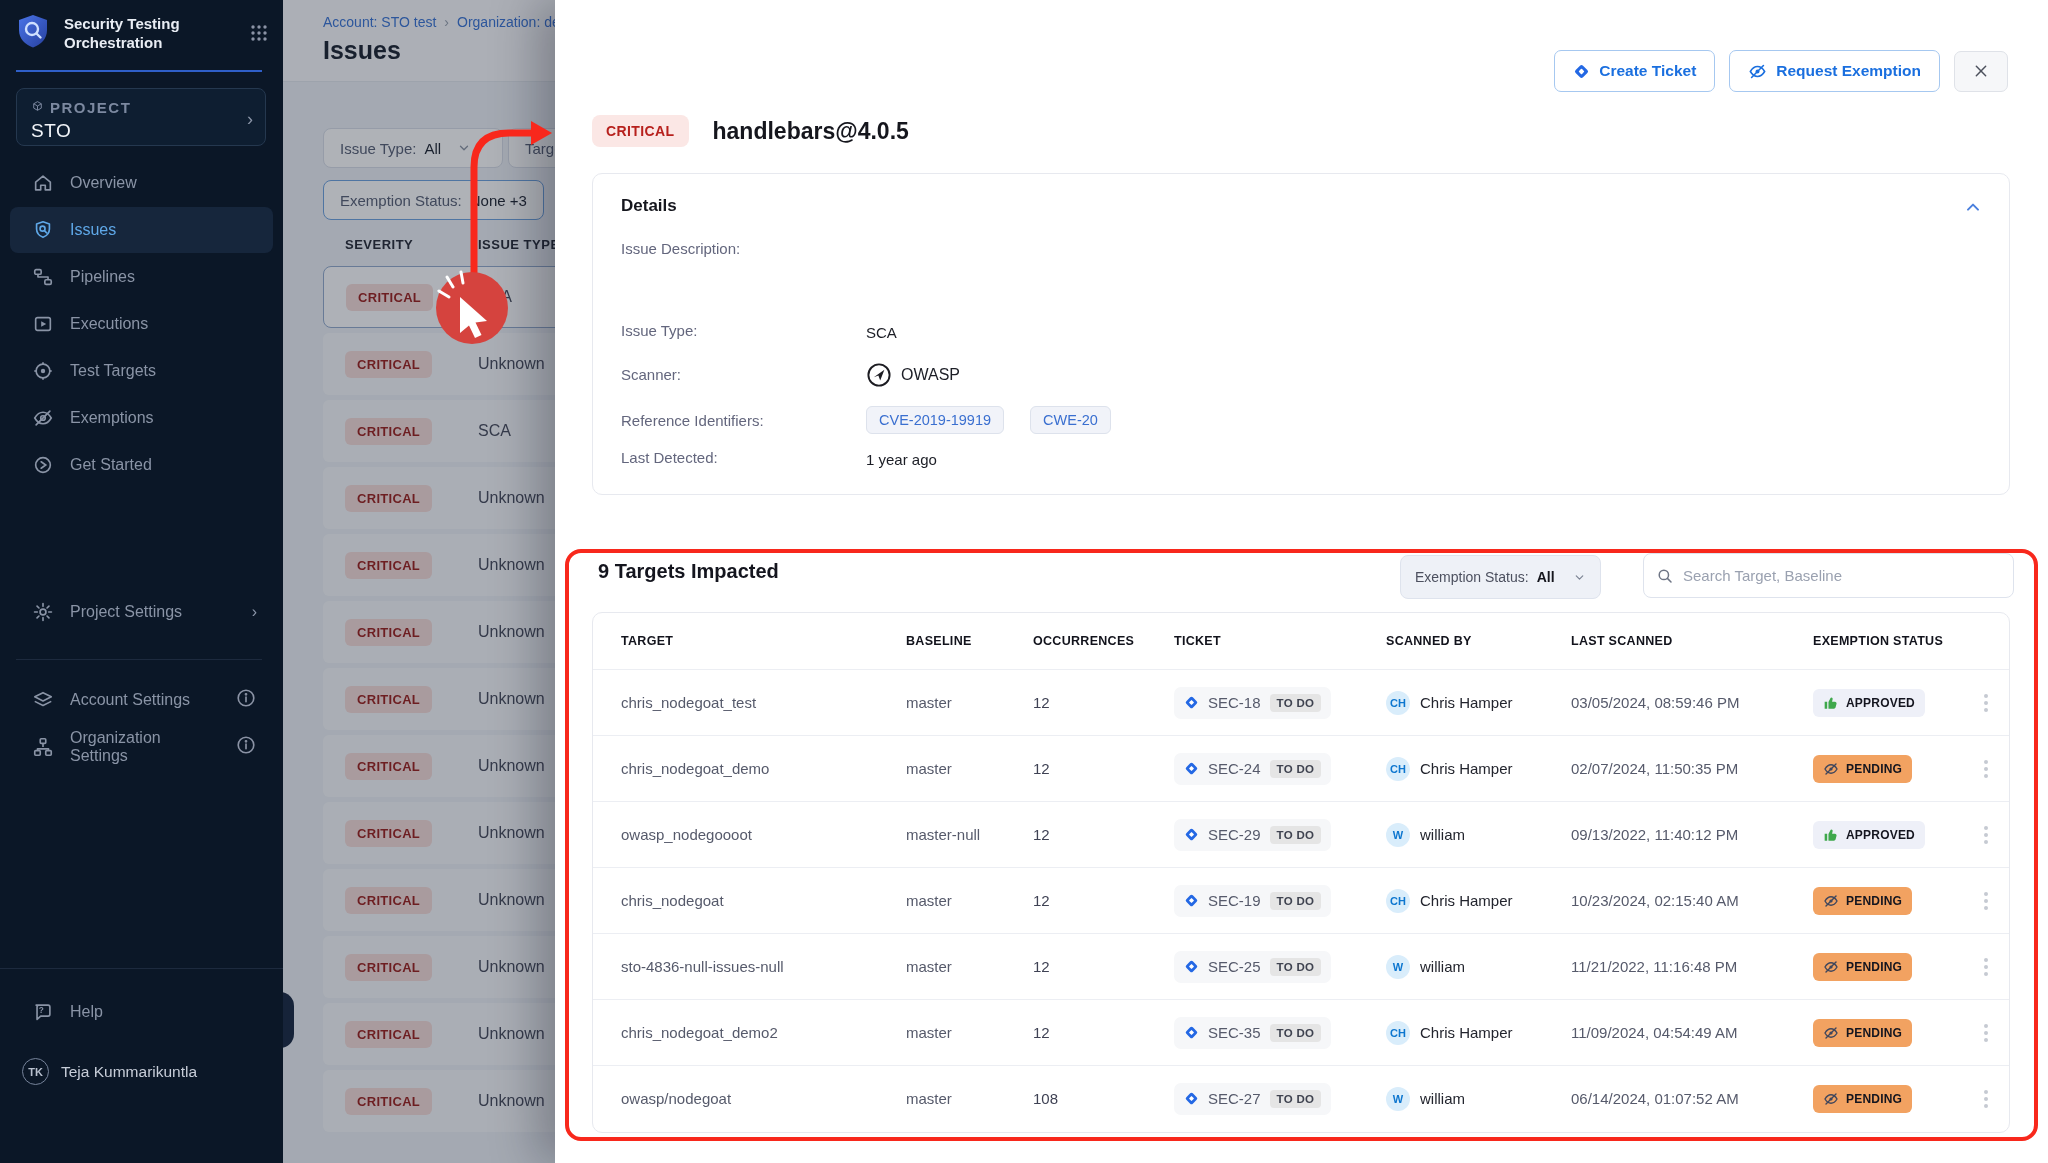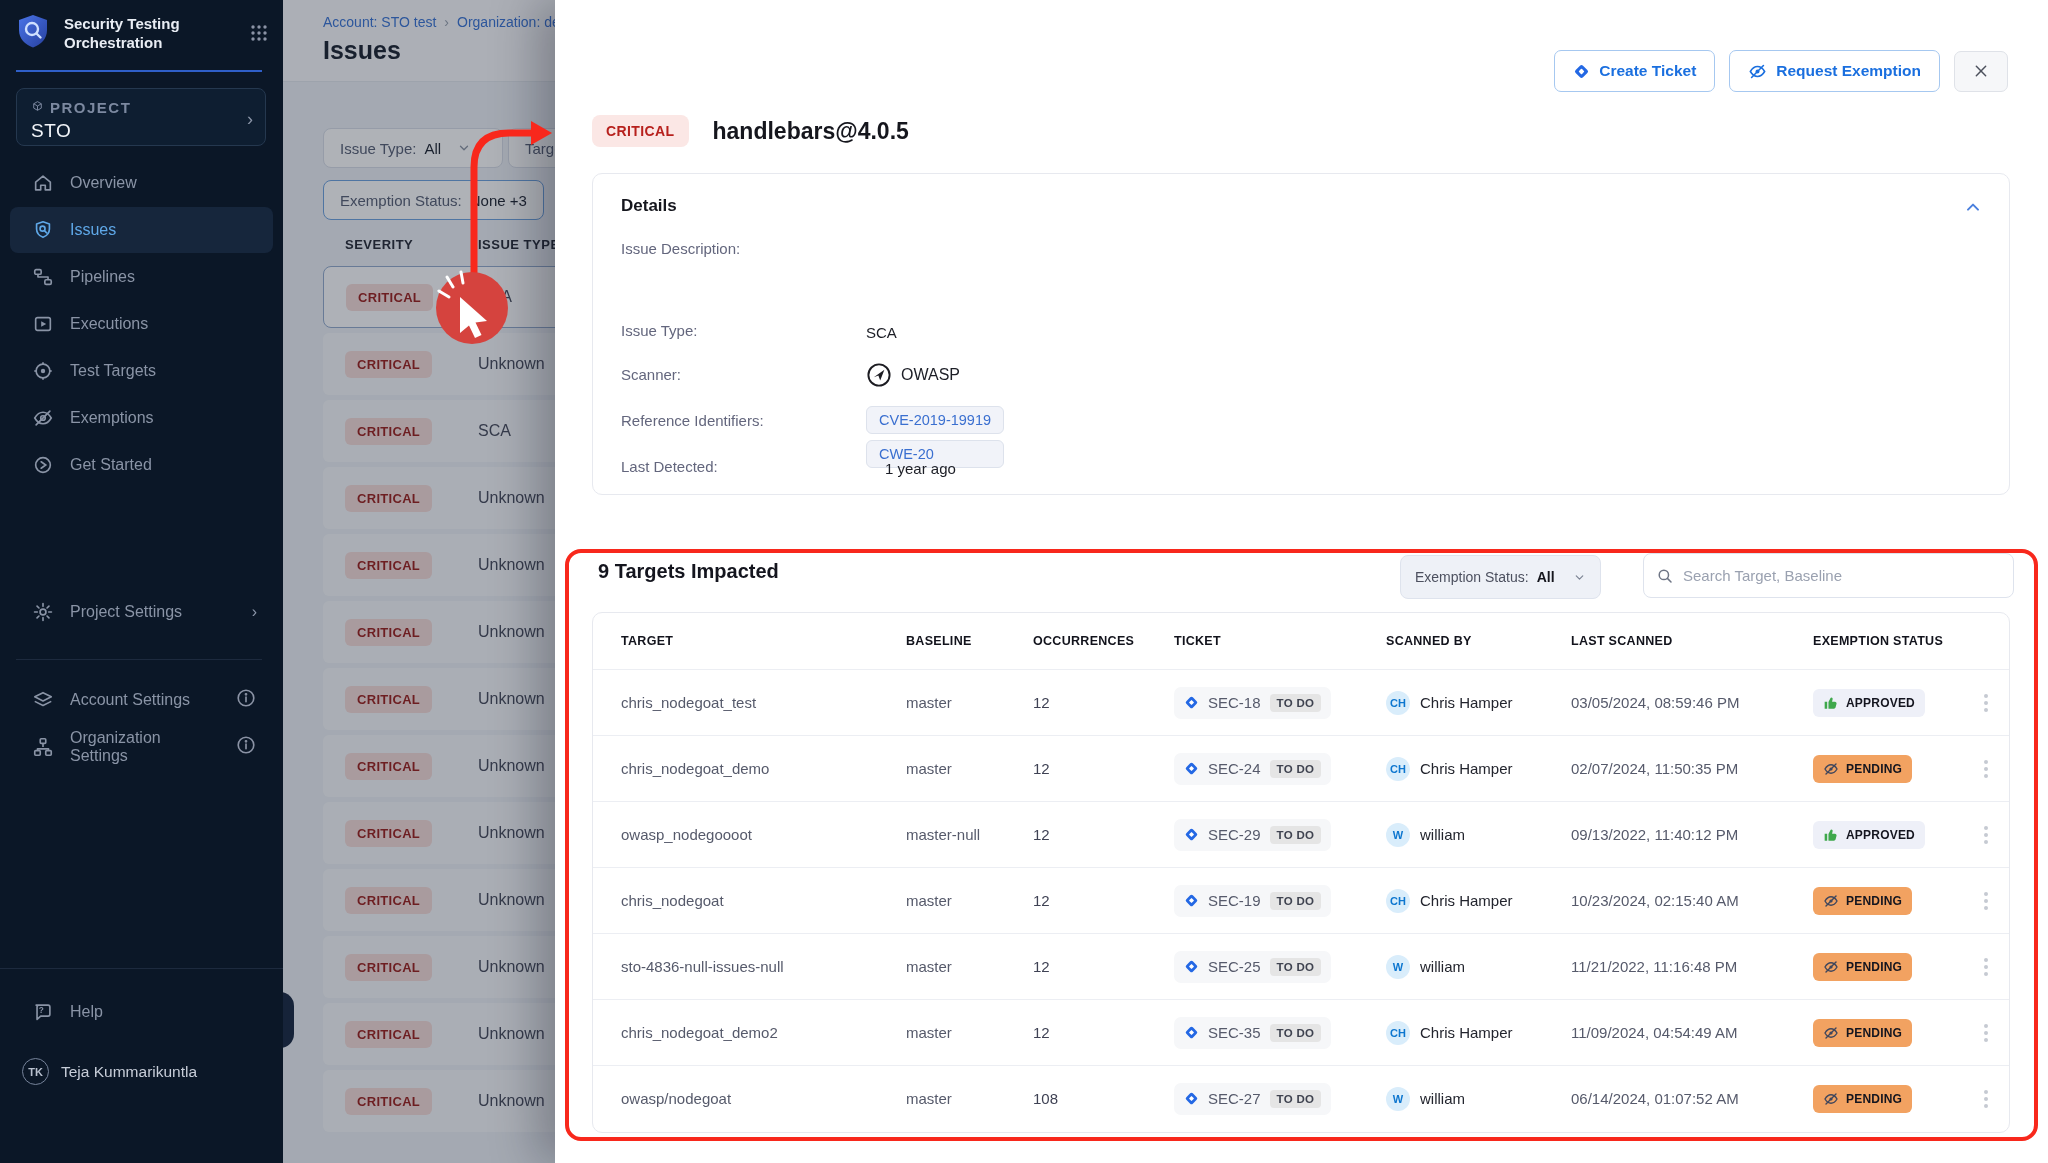--- a/index.html
+++ b/index.html
@@ -64,25 +64,25 @@
   .sev-row { position:absolute; left:37px; top:115px; display:flex; align-items:center; gap:24px; }
   .sev-badge { padding:8px 14px; font-size:14px; font-weight:800; letter-spacing:.4px; color:#b7211d; background:#fbe7e5; border-radius:8px; }
   .issue-title { font-size:23px; font-weight:800; color:#15161d; }
 
   .details-card { position:absolute; left:37px; top:173px; width:1418px; height:322px; border:1px solid #e7e9ef; border-radius:10px; background:#fff; }
   .d-heading { position:absolute; left:28px; top:22px; font-size:17px; font-weight:800; color:#15161d; }
   .d-collapse { position:absolute; right:26px; top:24px; cursor:pointer; }
   .d-row { position:absolute; left:28px; right:28px; display:flex; align-items:flex-start; }
   .d-label { width:245px; flex:none; color:#63667d; font-size:15px; }
   .d-value { color:#1c1e26; font-size:15px; line-height:21px; }
-  .d-desc { top:66px; } .d-type { top:148px; } .d-scan { top:192px; } .d-ref { top:238px; } .d-last { top:284px;gap:19px; }
+  .d-desc { top:66px; } .d-type { top:148px; } .d-scan { top:192px; } .d-ref { top:238px; } .d-last { top:275px; }
   .desc2 { margin-top:13px; }
   .scanner-val { display:flex; align-items:center; gap:9px; margin-top:-4px; }
   .scanner-name { font-size:16px; color:#1c1e26; }
-  .ref-chips { display:flex; gap:6px; margin-top:-6px;flex-direction:column; }
+  .ref-chips { display:flex; gap:26px; margin-top:-6px; }
   .ref-chip { padding:5px 12px; background:#f1f3f9; border:1px solid #dde2ec; border-radius:6px; color:#3a6fd0; font-size:14.5px; cursor:pointer; }
 
   .red-rect { position:absolute; left:10px; top:549px; width:1473px; height:592px; border:4px solid #f8281c; border-radius:16px; pointer-events:none; z-index:40; }
   .t-heading { position:absolute; left:43px; top:560px; font-size:20px; font-weight:800; color:#14151e; }
   .t-filter { position:absolute; left:845px; top:555px; height:44px; display:inline-flex; align-items:center; gap:8px; padding:0 14px; background:#eef1f7; border:1px solid #dee3ed; border-radius:8px; cursor:pointer; }
   .t-filter .f-label { color:#4c505f; font-size:14px; }
   .t-filter .f-value { color:#15161d; font-size:14px; font-weight:bold; }
   .t-filter .f-chev { margin-left:10px; display:flex; }
   .t-search { position:absolute; left:1088px; top:553px; width:371px; height:45px; display:flex; align-items:center; gap:9px; padding:0 12px; background:#fff; border:1px solid #dee3ed; border-radius:8px; }
   .t-search input { border:none; outline:none; flex:1; font-size:15px; color:#30323e; font-family:inherit; background:transparent; }

